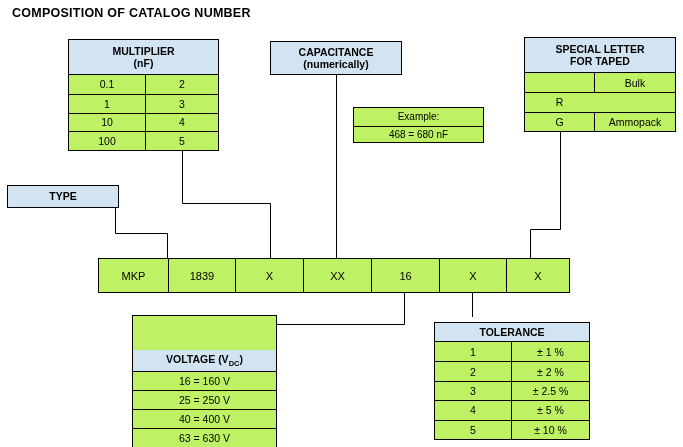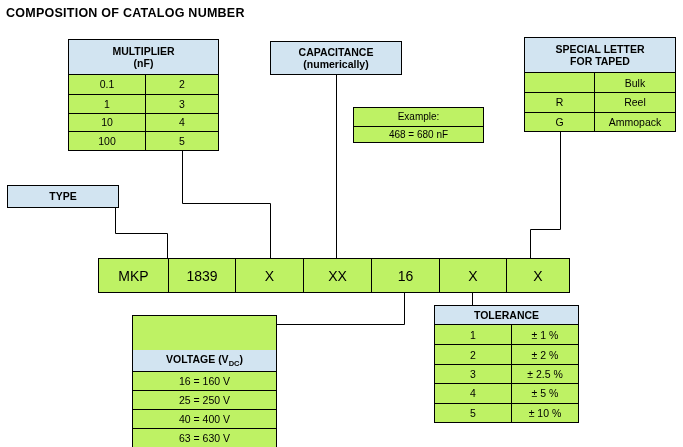--- a/index.html
+++ b/index.html
@@ -6,21 +6,21 @@
     --header-fill:#d2e4f1;
     --border:#000000;
   }
   html,body{margin:0;padding:0;background:#ffffff;}
   .canvas{
     position:relative;width:683px;height:447px;background:#ffffff;
     font-family:"Liberation Sans",sans-serif;color:#000;
     outline:1px solid #d6d6d6;overflow:hidden;
   }
   .title{
-    position:absolute;left:6px;top:6px;
+    position:absolute;left:12px;top:6px;
     font-size:12.5px;font-weight:800;letter-spacing:.25px;white-space:nowrap;
   }
   .wires{position:absolute;left:0;top:0;pointer-events:none;}
   .wires polyline{fill:none;stroke:var(--border);stroke-width:1;}
   .box{
     position:absolute;border:1.5px solid var(--border);background:#bef264;
     box-sizing:border-box;
   }
   .hdr{
     background:var(--header-fill);font-weight:bold;
@@ -30,21 +30,21 @@
   }
   .hdr.solo{border-bottom:none;height:100%;}
   .row{display:flex;border-top:1px solid var(--border);box-sizing:border-box;}
   .hdr + .row{border-top:none;}
   .cell{
     display:flex;align-items:center;justify-content:center;
     font-size:10.5px;box-sizing:border-box;flex:1;
   }
   .bl{border-left:1px solid var(--border);}
   .catalog{display:flex;}
-  .catalog .cell{font-size:14px;}
+  .catalog .cell{font-size:11px;}
   .sub{font-size:7.5px;position:relative;top:2.5px;}
   .exrow{display:flex;align-items:center;justify-content:center;font-size:10px;box-sizing:border-box;}
   .exrow + .exrow{border-top:1px solid var(--border);}
 </style>
 </head>
 <body>
 
 <div class="canvas">
 
   <div class="title">COMPOSITION OF CATALOG NUMBER</div>
@@ -97,21 +97,20 @@
     <div class="hdr" style="height:35px;">
       <span>SPECIAL LETTER</span>
       <span>FOR TAPED</span>
     </div>
     <div class="row" style="height:19.3px;text-align:center;">
       <div class="cell" style="flex:0 0 69px;"></div>
       <div class="cell bl">Bulk</div>
     </div>
     <div class="row" style="height:19.3px;">
       <div class="cell" style="flex:0 0 69px;">R</div>
-      <div class="cell bl">Reel</div>
     </div>
     <div class="row" style="height:19.3px;">
       <div class="cell" style="flex:0 0 69px;">G</div>
       <div class="cell bl">Ammopack</div>
     </div>
   </div>
 
   <div class="box" style="left:7px;top:185px;width:112px;height:23px;">
     <div class="hdr solo">TYPE</div>
   </div>
@@ -137,21 +136,21 @@
       <div class="cell">25 = 250 V</div>
     </div>
     <div class="row" style="height:18.75px;">
       <div class="cell">40 = 400 V</div>
     </div>
     <div class="row" style="height:18.75px;">
       <div class="cell">63 = 630 V</div>
     </div>
   </div>
 
-  <div class="box" style="left:434px;top:305px;width:145px;">
+  <div class="box" style="left:434px;top:322px;width:156px;">
     <div class="hdr" style="height:19px;">TOLERANCE</div>
     <div class="row" style="height:19.4px;">
       <div class="cell" style="flex:0 0 76px;">1</div>
       <div class="cell bl">± 1 %</div>
     </div>
     <div class="row" style="height:19.4px;">
       <div class="cell" style="flex:0 0 76px;">2</div>
       <div class="cell bl">± 2 %</div>
     </div>
     <div class="row" style="height:19.4px;">

